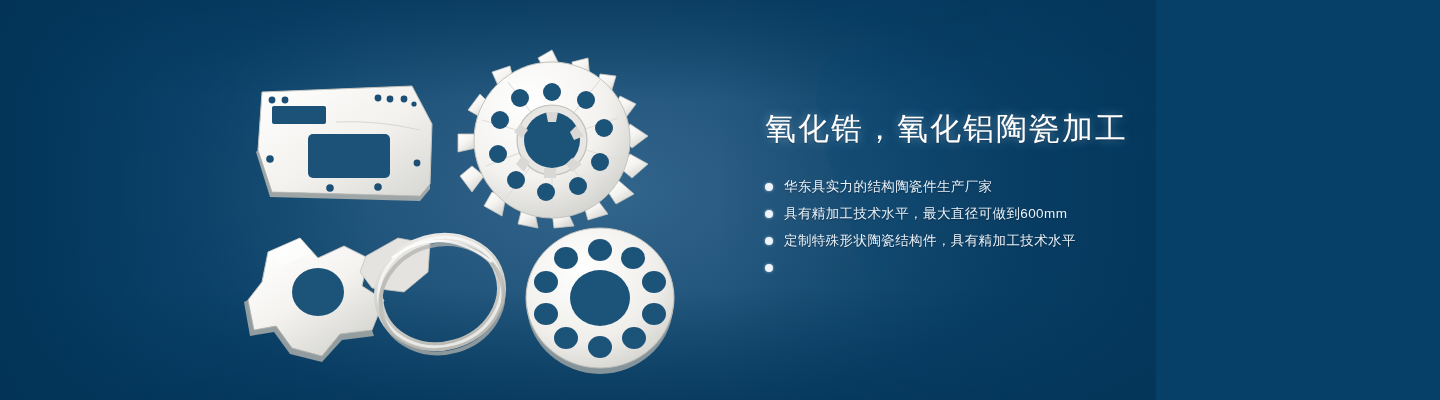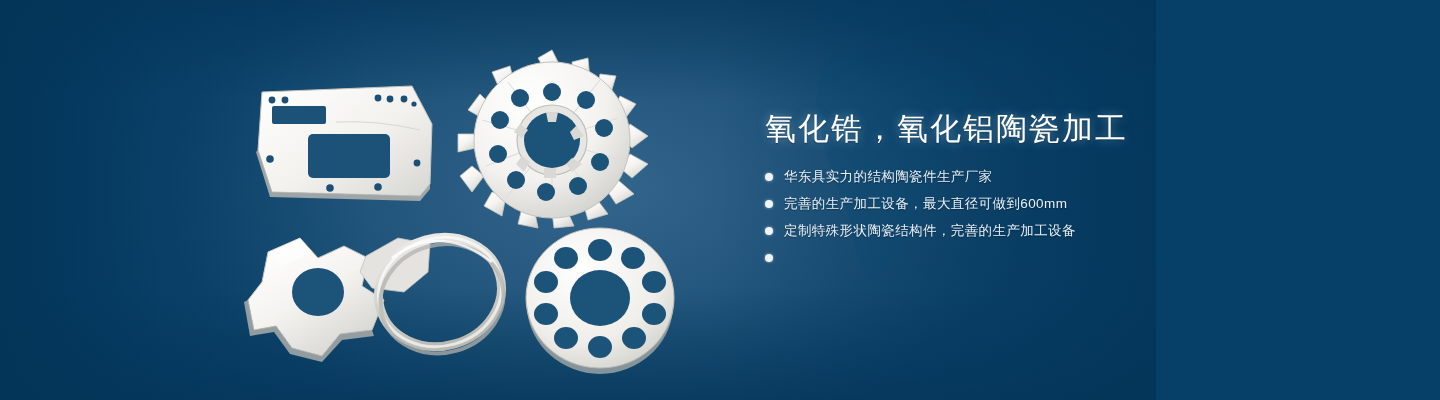--- a/index.html
+++ b/index.html
@@ -60,21 +60,21 @@
   .headline {
     font-size:31px;
     line-height:42px;
     color:#ffffff;
     letter-spacing:2px;
     font-weight:400;
     text-shadow:0 0 10px rgba(160,205,235,0.55), 0 1px 2px rgba(0,20,40,0.55);
     white-space:nowrap;
   }
   .bullets {
-    margin-top:16px;
+    margin-top:26px;
     list-style:none;
   }
   .bullet {
     display:flex;
     align-items:center;
     height:21px;
     margin-bottom:6px;
   }
   .dot {
     width:8px; height:8px;
@@ -304,25 +304,25 @@
   <div class="copy">
     <div class="headline">氧化锆，氧化铝陶瓷加工</div>
 
     <ul class="bullets">
       <li class="bullet">
         <span class="dot"></span>
         <span class="bullet-text">华东具实力的结构陶瓷件生产厂家</span>
       </li>
       <li class="bullet">
         <span class="dot"></span>
-        <span class="bullet-text">完善的生产加工设备，最大直径可做到600mm</span>
+        <span class="bullet-text">具有精加工技术水平，最大直径可做到600mm</span>
       </li>
       <li class="bullet">
         <span class="dot"></span>
-        <span class="bullet-text">定制特殊形状陶瓷结构件，完善的生产加工设备</span>
+        <span class="bullet-text">定制特殊形状陶瓷结构件，具有精加工技术水平</span>
       </li>
       <li class="bullet">
         <span class="dot"></span>
       </li>
     </ul>
   </div>
 
 </div>
 
 </body></html>

